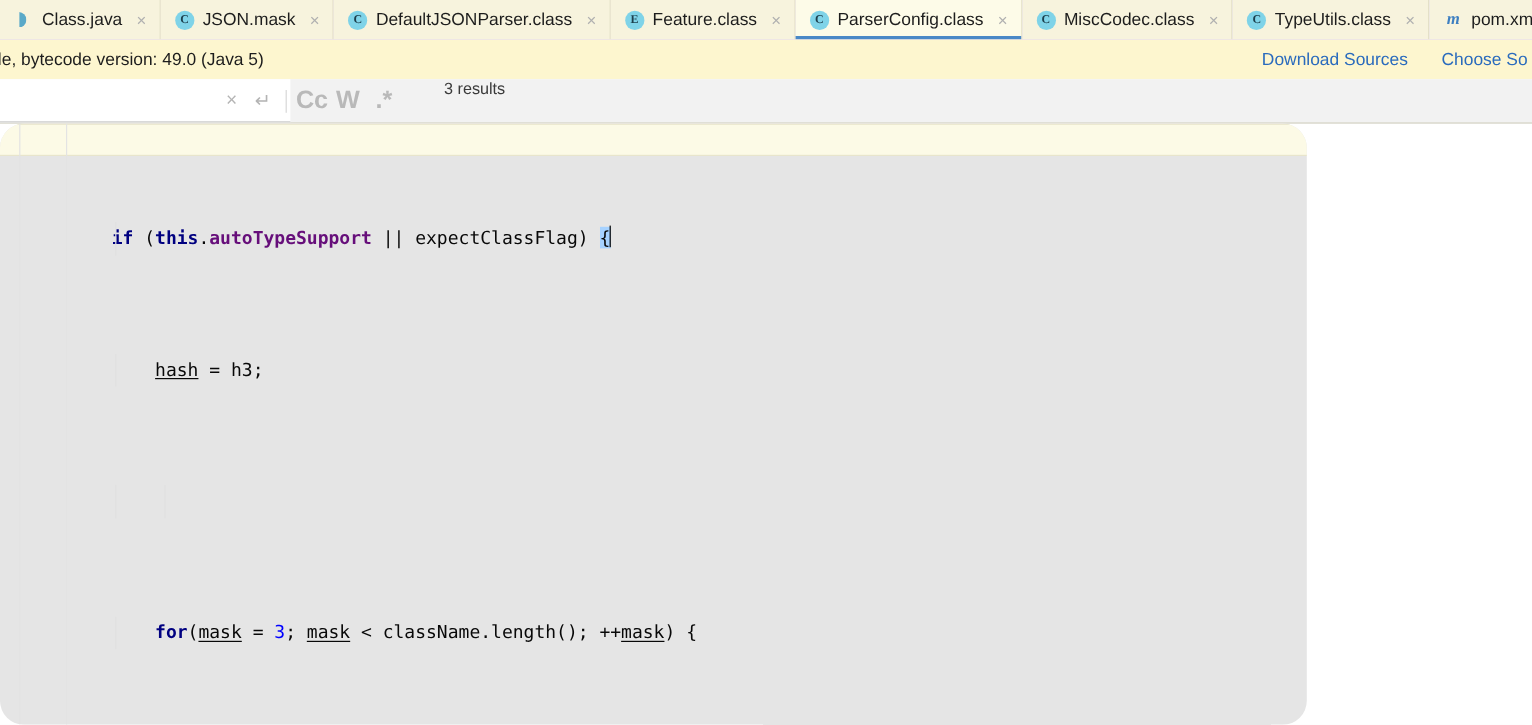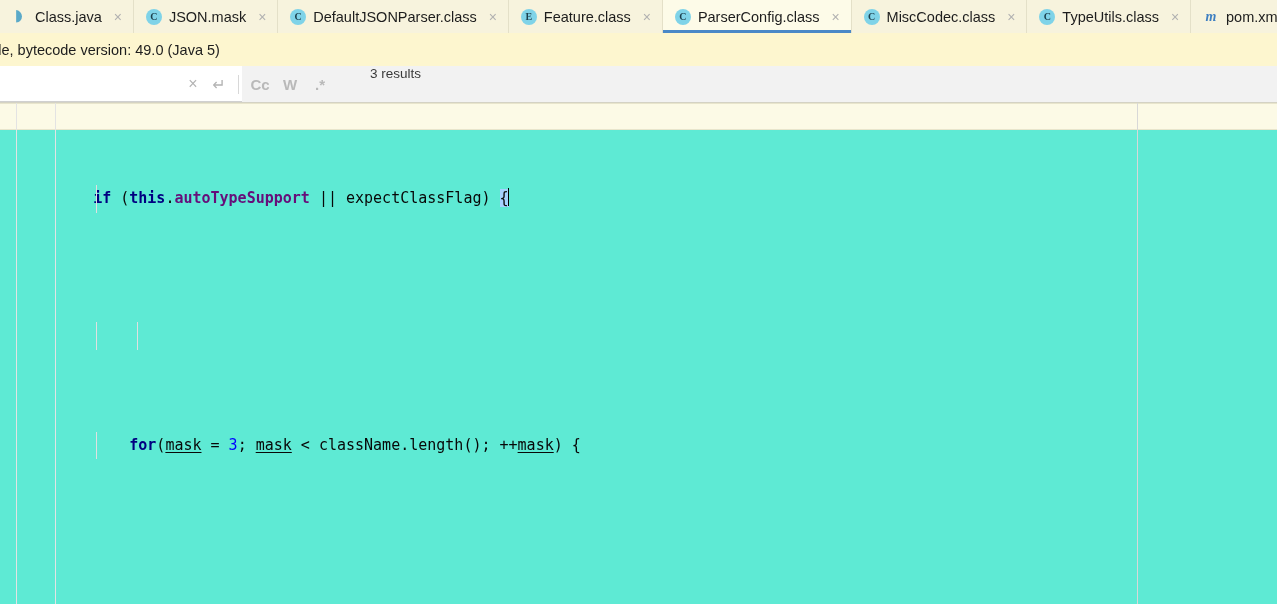--- a/index.html
+++ b/index.html
@@ -112,21 +112,21 @@
   .sb-icon {
     color: #b4b4b4; font-size: 16px;
     width: 26px; text-align: center;
     display: flex; align-items: center; justify-content: center;
     height: 36px;
   }
   .sb-sep {
     width: 1px; height: 19px; background: #d8d8d8; margin: 0 6px;
   }
   .sb-toggle {
-    color: #b9b9b9; font-size: 15px; font-weight: bold;
+    color: #b9b9b9; font-size: 21px; font-weight: bold;
     width: 30px; text-align: center;
     display: flex; align-items: center; justify-content: center;
     height: 36px;
     font-family: "Liberation Sans", sans-serif;
   }
   .sb-right {
     position: absolute; left: 250px; top: 0; height: 36px;
     display: flex; align-items: center; flex-direction: column;
   }
   .sb-results {
@@ -137,23 +137,24 @@
   .sb-act {
     width: 32px; height: 36px;
     display: flex; align-items: center; justify-content: flex-end;
     color: #5a5a5a;
     margin-top: 28px;
   }
   .sb-divider { width: 1px; height: 20px; background: #d6d6d6; margin: 0 8px; }
 
   
   .editor {
-    position: absolute; top: 103px; left: 0; width: 1277px; height: 501px;
-    background: #5eead4;
+    position: absolute; top: 103px; left: 0; width: 1089px; height: 501px;
+    background: #e5e5e5;
     overflow: hidden;
+    border-radius: 20px;
   }
   .gut-l1 { position: absolute; left: 16px; top: 0; width: 1px; height: 501px; background: #e3e3e3; }
   .gut-l2 { position: absolute; left: 55px; top: 0; width: 1px; height: 501px; background: #e3e3e3; }
   .margin-guide { position: absolute; left: 1137px; top: 0; width: 1px; height: 501px; background: #d8d8d8; }
 
   .curline {
     position: absolute; left: 0; top: 0; width: 1277px; height: 27px;
     background: #fcfae6;
     border-top: 1px solid #e8e5cc;
     border-bottom: 1px solid #e8e5cc;
@@ -238,20 +239,24 @@
 
     <div class="tab">
       <span class="tab-ico xml">m</span>
       <span class="tab-label">pom.xml (</span>
     </div>
 
   </div>
 
   <div class="infobar">
     <span class="infobar-text">ile, bytecode version: 49.0 (Java 5)</span>
+    <span class="infobar-links">
+      <span class="infobar-link">Download Sources</span>
+      <span class="infobar-link">Choose So</span>
+    </span>
   </div>
 
   <div class="searchbar">
     <div class="sb-field"></div>
 
     <div class="sb-inner">
       <span class="sb-icon">×</span>
       <span class="sb-icon">↵</span>
       <span class="sb-sep"></span>
       <span class="sb-toggle">Cc</span>
@@ -320,20 +325,21 @@
   <div class="editor">
     <div class="curline"></div>
     <div class="gut-l1"></div>
     <div class="gut-l2"></div>
     <div class="margin-guide"></div>
 
     <div class="code">
 
       <div class="ln"><span class="iguide" style="left:96px"></span><span class="plain">    </span><span class="kw">if</span><span class="plain"> (</span><span class="kw">this</span><span class="plain">.</span><span class="fld">autoTypeSupport</span><span class="plain"> || expectClassFlag) </span><span class="brace-match">{</span><span class="caret"></span></div>
 
+      <div class="ln"><span class="iguide" style="left:96px"></span><span class="plain">        </span><span class="var">hash</span><span class="plain"> = h3;</span></div>
 
       <div class="ln"><span class="iguide" style="left:96px"></span><span class="iguide" style="left:137px"></span></div>
 
       <div class="ln"><span class="iguide" style="left:96px"></span><span class="plain">        </span><span class="kw">for</span><span class="plain">(</span><span class="var">mask</span><span class="plain"> = </span><span class="num">3</span><span class="plain">; </span><span class="var">mask</span><span class="plain"> &lt; className.length(); ++</span><span class="var">mask</span><span class="plain">) {</span></div>
 
       
 
       
 
       

